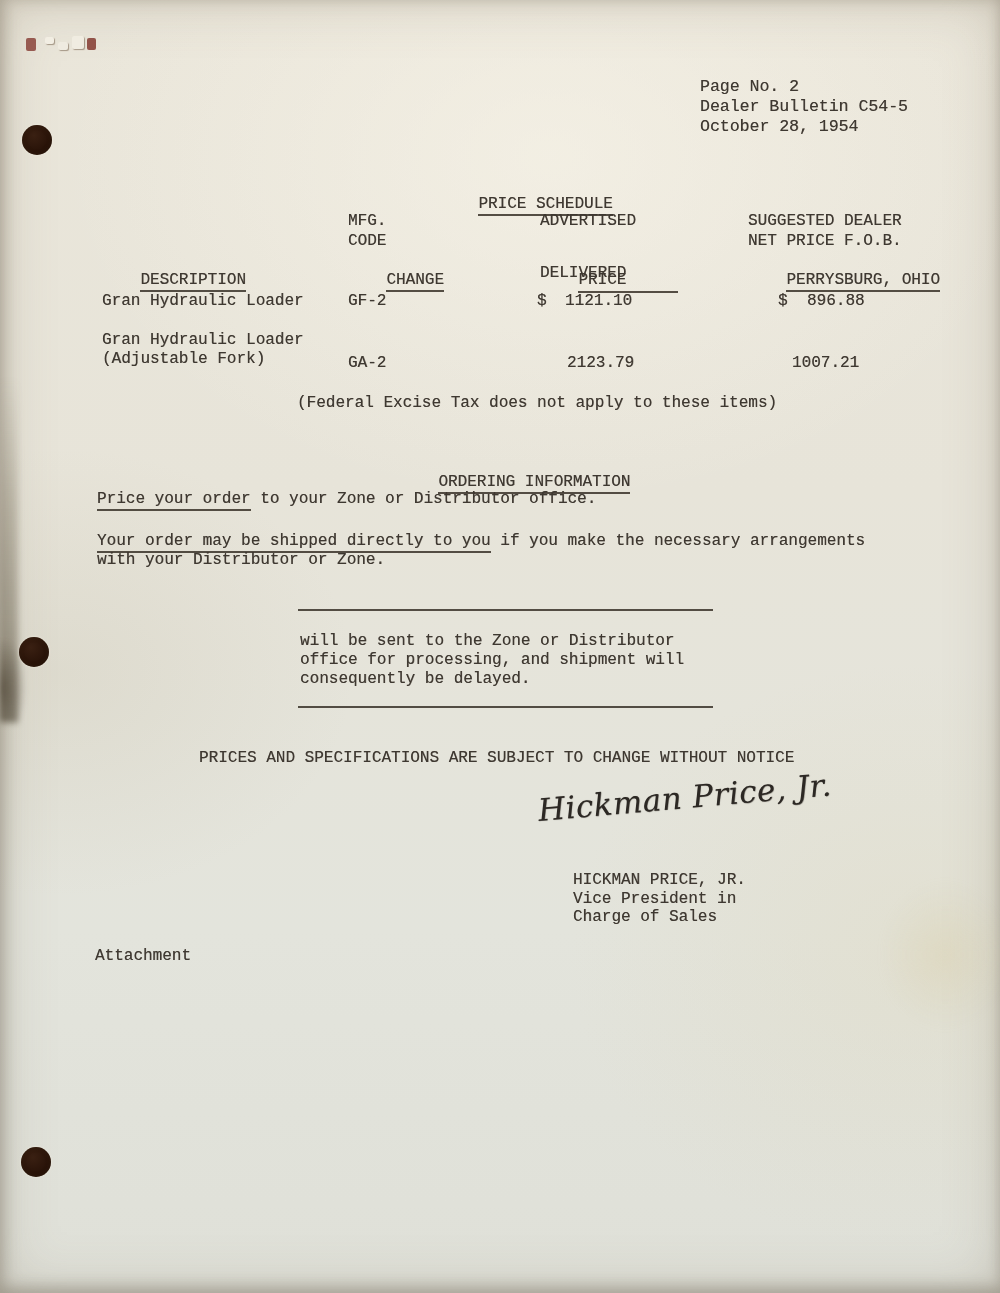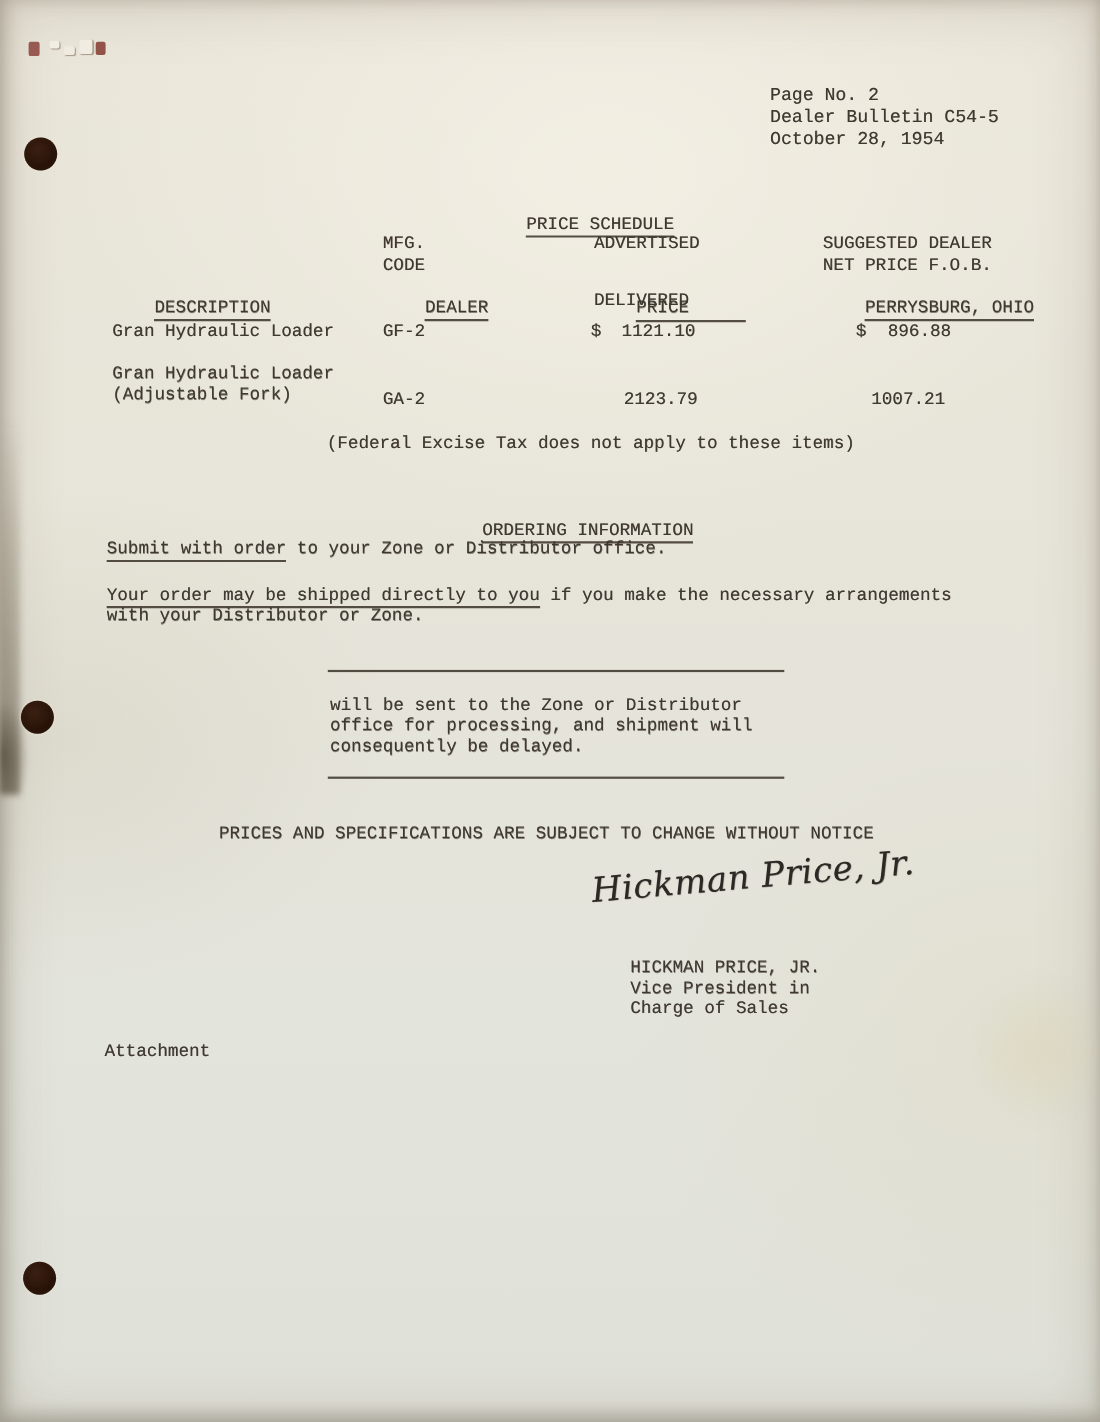--- a/index.html
+++ b/index.html
@@ -68,21 +68,21 @@
   <div class="line hdr" style="left:700px;top:97px;">Dealer Bulletin C54-5</div>
   <div class="line hdr" style="left:700px;top:117px;">October 28, 1954</div>
 
   <div class="line" style="left:440px;top:176px;">
     <span class="ul">PRICE SCHEDULE</span>
   </div>
 
   <div class="line" style="left:348px;top:212px;">MFG.</div>
   <div class="line" style="left:348px;top:232px;">CODE</div>
   <div class="line" style="left:348px;top:252px;">
-    <span class="ul">DEALER</span>
+    <span class="ul">CHANGE</span>
   </div>
 
   <div class="line" style="left:540px;top:212px;">ADVERTISED</div>
   <div class="line" style="left:540px;top:232px;margin-top:32px;">DELIVERED</div>
   <div class="line" style="left:540px;top:252px;">
     <span class="ul-ext">PRICE</span>
   </div>
 
   <div class="line" style="left:748px;top:212px;">SUGGESTED DEALER</div>
   <div class="line" style="left:748px;top:232px;">NET PRICE F.O.B.</div>
@@ -106,21 +106,21 @@
   <div class="line" style="left:348px;top:354px;">GA-2</div>
   <div class="line" style="left:567px;top:354px;">2123.79</div>
   <div class="line" style="left:792px;top:354px;">1007.21</div>
 
   <div class="line" style="left:297px;top:394px;">(Federal Excise Tax does not apply to these items)</div>
 
   <div class="line" style="left:400px;top:454px;">
     <span class="ul">ORDERING INFORMATION</span>
   </div>
 
-  <div class="line" style="left:97px;top:490px;"><span class="ul">Submit with order</span><span> to your Zone or Distributor office.</span></div>
+  <div class="line" style="left:97px;top:490px;"><span class="ul">Price your order</span><span> to your Zone or Distributor office.</span></div>
 
   <div class="line" style="left:97px;top:532px;"><span class="ul">Your order may be shipped directly to you</span><span> if you make the necessary arrangements</span></div>
   <div class="line" style="left:97px;top:551px;">with your Distributor or Zone.</div>
 
   <div class="rule" style="left:298px;top:609px;width:415px;"></div>
   <div class="line" style="left:300px;top:632px;">will be sent to the Zone or Distributor</div>
   <div class="line" style="left:300px;top:651px;">office for processing, and shipment will</div>
   <div class="line" style="left:300px;top:670px;">consequently be delayed.</div>
   <div class="rule" style="left:298px;top:706px;width:415px;"></div>
 

